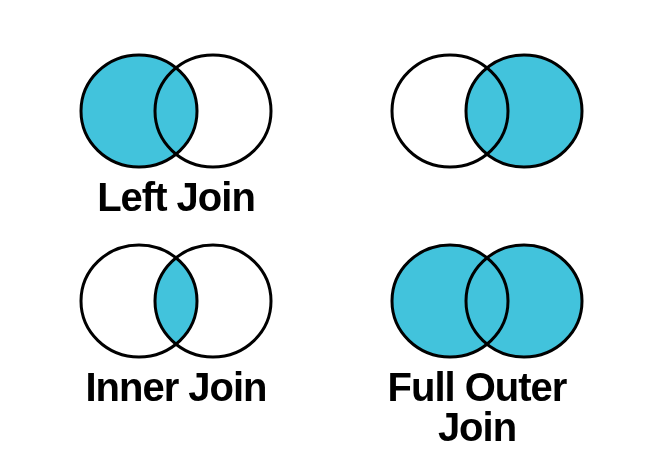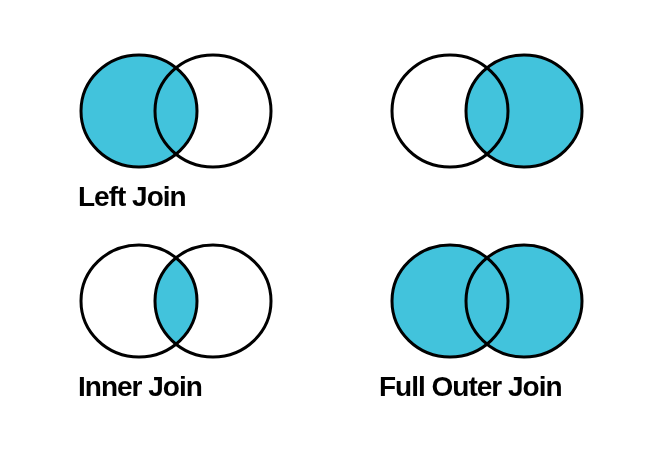--- a/index.html
+++ b/index.html
@@ -25,22 +25,22 @@
   .cell-bl { left: 78px;  top: 239px; }
   .cell-br { left: 389px; top: 239px; }
   .venn {
     display: block;
     width: 196px;
     height: 124px;
   }
   figcaption {
     margin-top: 4px;
     width: 196px;
-    text-align: left;
-    font-size: 28px;
+    text-align: center;
+    font-size: 40px;
     line-height: 40px;
     font-weight: 700;
     letter-spacing: -1px;
     color: #000000;
     white-space: normal;
   }
   .cell-br figcaption {
     transform: translateX(-10px);
   }
 </style>

